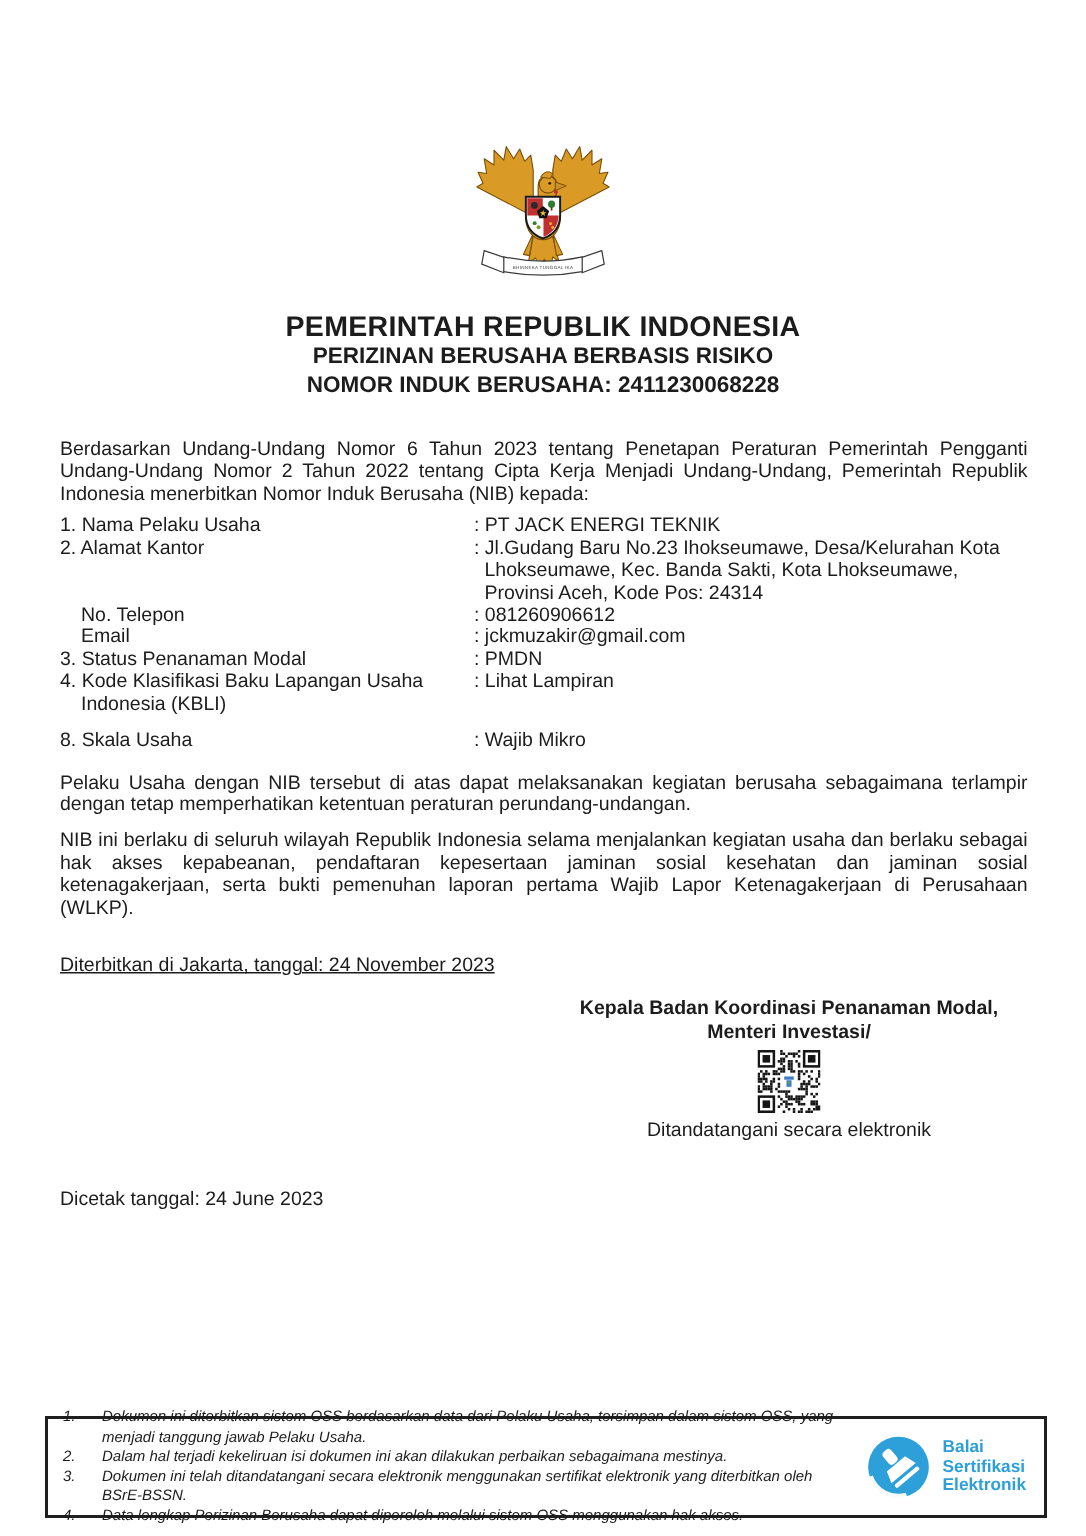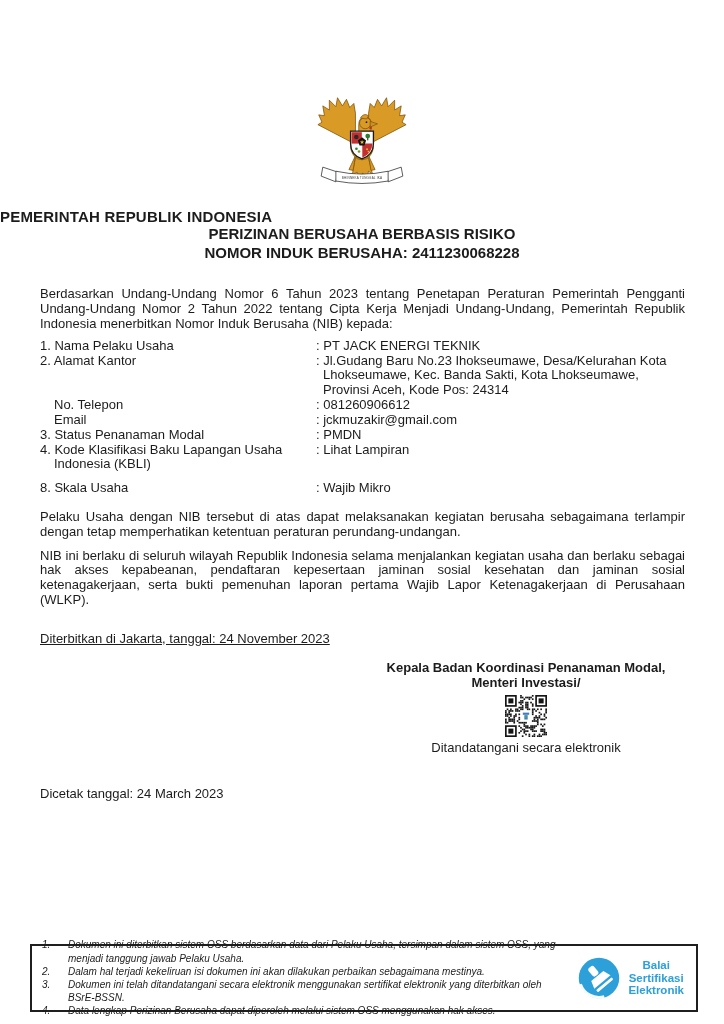--- a/index.html
+++ b/index.html
@@ -5,21 +5,21 @@
   html,body{margin:0;padding:0;background:#ffffff;}
   .page{
     width:724px;height:1024px;position:relative;background:#fff;
     color:#1c1c1c;font-family:"Liberation Sans","DejaVu Sans",sans-serif;
     font-size:13px;line-height:1.14;overflow:hidden;
   }
   p{margin:0;}
   .just{text-align:justify;}
   .emblem-wrap{padding-top:90px;text-align:center;}
   .emblem-wrap svg{width:98px;height:102px;}
-  .gov-title{margin-top:12px;text-align:left;font-weight:bold;font-size:15px;letter-spacing:.2px;}
+  .gov-title{margin-top:12px;text-align:center;font-weight:bold;font-size:19px;letter-spacing:.2px;}
   .doc-title{margin-top:0;text-align:center;font-weight:bold;font-size:15px;line-height:1.25;}
   .content{padding:0 39px 0 40px;}
   .intro{margin-top:25px;}
   .fields{margin-top:7px;}
   .frow{display:flex;}
   .frow.gap{margin-top:9px;}
   .flabel{flex:0 0 276px;width:276px;padding-left:14px;text-indent:-14px;box-sizing:border-box;}
   .flabel.cont{text-indent:0;}
   .fvalue{flex:1;padding-left:7px;text-indent:-7px;}
   .mt8{margin-top:9px;}
@@ -32,21 +32,21 @@
   .footer-box{
     position:absolute;left:30px;top:944px;width:668px;height:68px;
     border:2px solid #1f1f1f;box-sizing:border-box;
     display:flex;align-items:center;gap:10px;padding:4px 8px 4px 10px;
   }
   .notes{list-style:none;margin:0;padding:0;flex:1;font-style:italic;font-size:10px;line-height:1.32;}
   .notes li{display:flex;}
   .notes .nnum{flex:0 0 26px;}
   .bsre{display:flex;align-items:center;gap:7px;flex:0 0 auto;padding-right:4px;}
   .bsre-icon{width:44px;height:44px;}
-  .bsre-text{font-weight:bold;font-size:11.5px;line-height:1.1;color:#2D9FD9;text-align:center;}
+  .bsre-text{font-weight:bold;font-size:11.5px;line-height:1.1;color:#2D9FD9;}
 </style>
 </head>
 <body>
 
 <div class="page">
 
   <div class="emblem-wrap">
     <svg viewBox="0 0 120 112" xmlns="http://www.w3.org/2000/svg">
       <g fill="#D99B26" stroke="#7a4e06" stroke-width="0.9" stroke-linejoin="round">
         <path d="M52,60 L6,36 L11,33 L7,24 L14,25 L12,13 L20,18 L20,6 L28,14 L30,3 L36,13 L41,5 L45,15 L50,10 L52,22 Z"></path>
@@ -315,21 +315,21 @@
           <rect x="1" y="19" width="5" height="5" fill="#fff"></rect>
           <rect x="2" y="20" width="3" height="3" fill="#151515"></rect>
           <rect x="9.5" y="9.5" width="6" height="6" fill="#fff"></rect>
           <rect x="10.6" y="10.5" width="3.8" height="1.3" fill="#3f7ec2"></rect>
           <rect x="11.5" y="12" width="2" height="2.6" fill="#3f7ec2"></rect>
           <rect x="12" y="12.5" width="1" height="1.1" fill="#58a05a"></rect>
         </svg>
       <div>Ditandatangani secara elektronik</div>
     </div>
 
-    <p class="printed">Dicetak tanggal: 24 March 2023</p>
+    <p class="printed">Dicetak tanggal: 24 June 2023</p>
   </div>
 
   <div class="footer-box">
     <ol class="notes" id="notes">
         <li>
           <span class="nnum">1.</span>
           <span>Dokumen ini diterbitkan sistem OSS berdasarkan data dari Pelaku Usaha, tersimpan dalam sistem OSS, yang menjadi tanggung jawab Pelaku Usaha.</span>
         </li>
         <li>
           <span class="nnum">2.</span>

